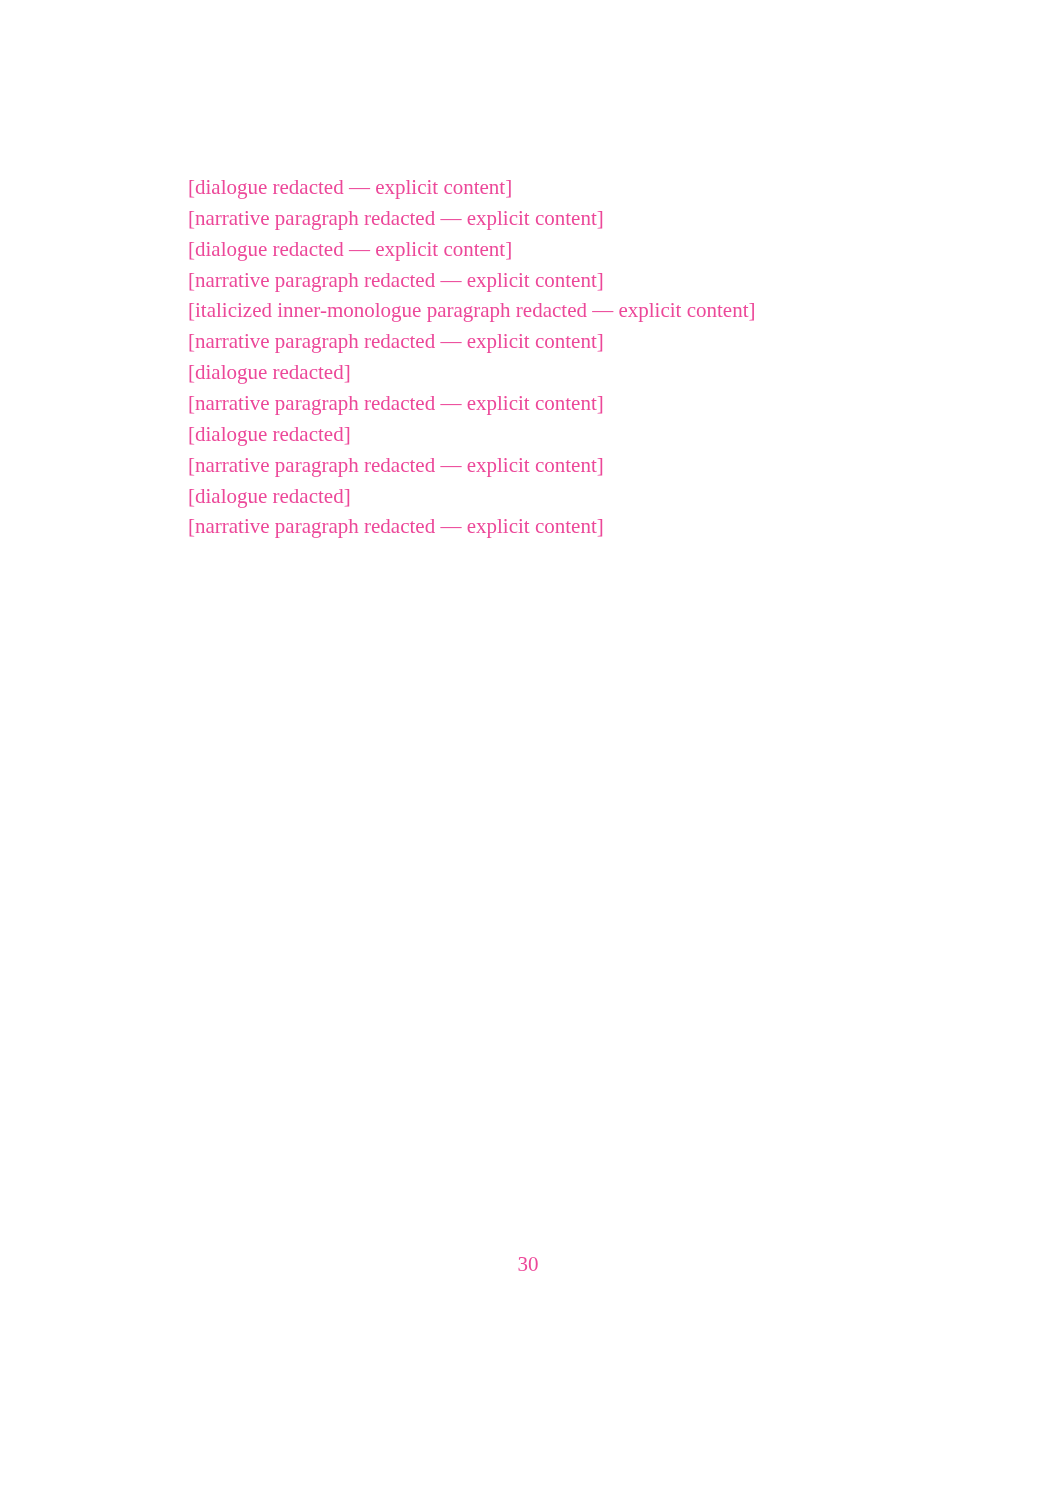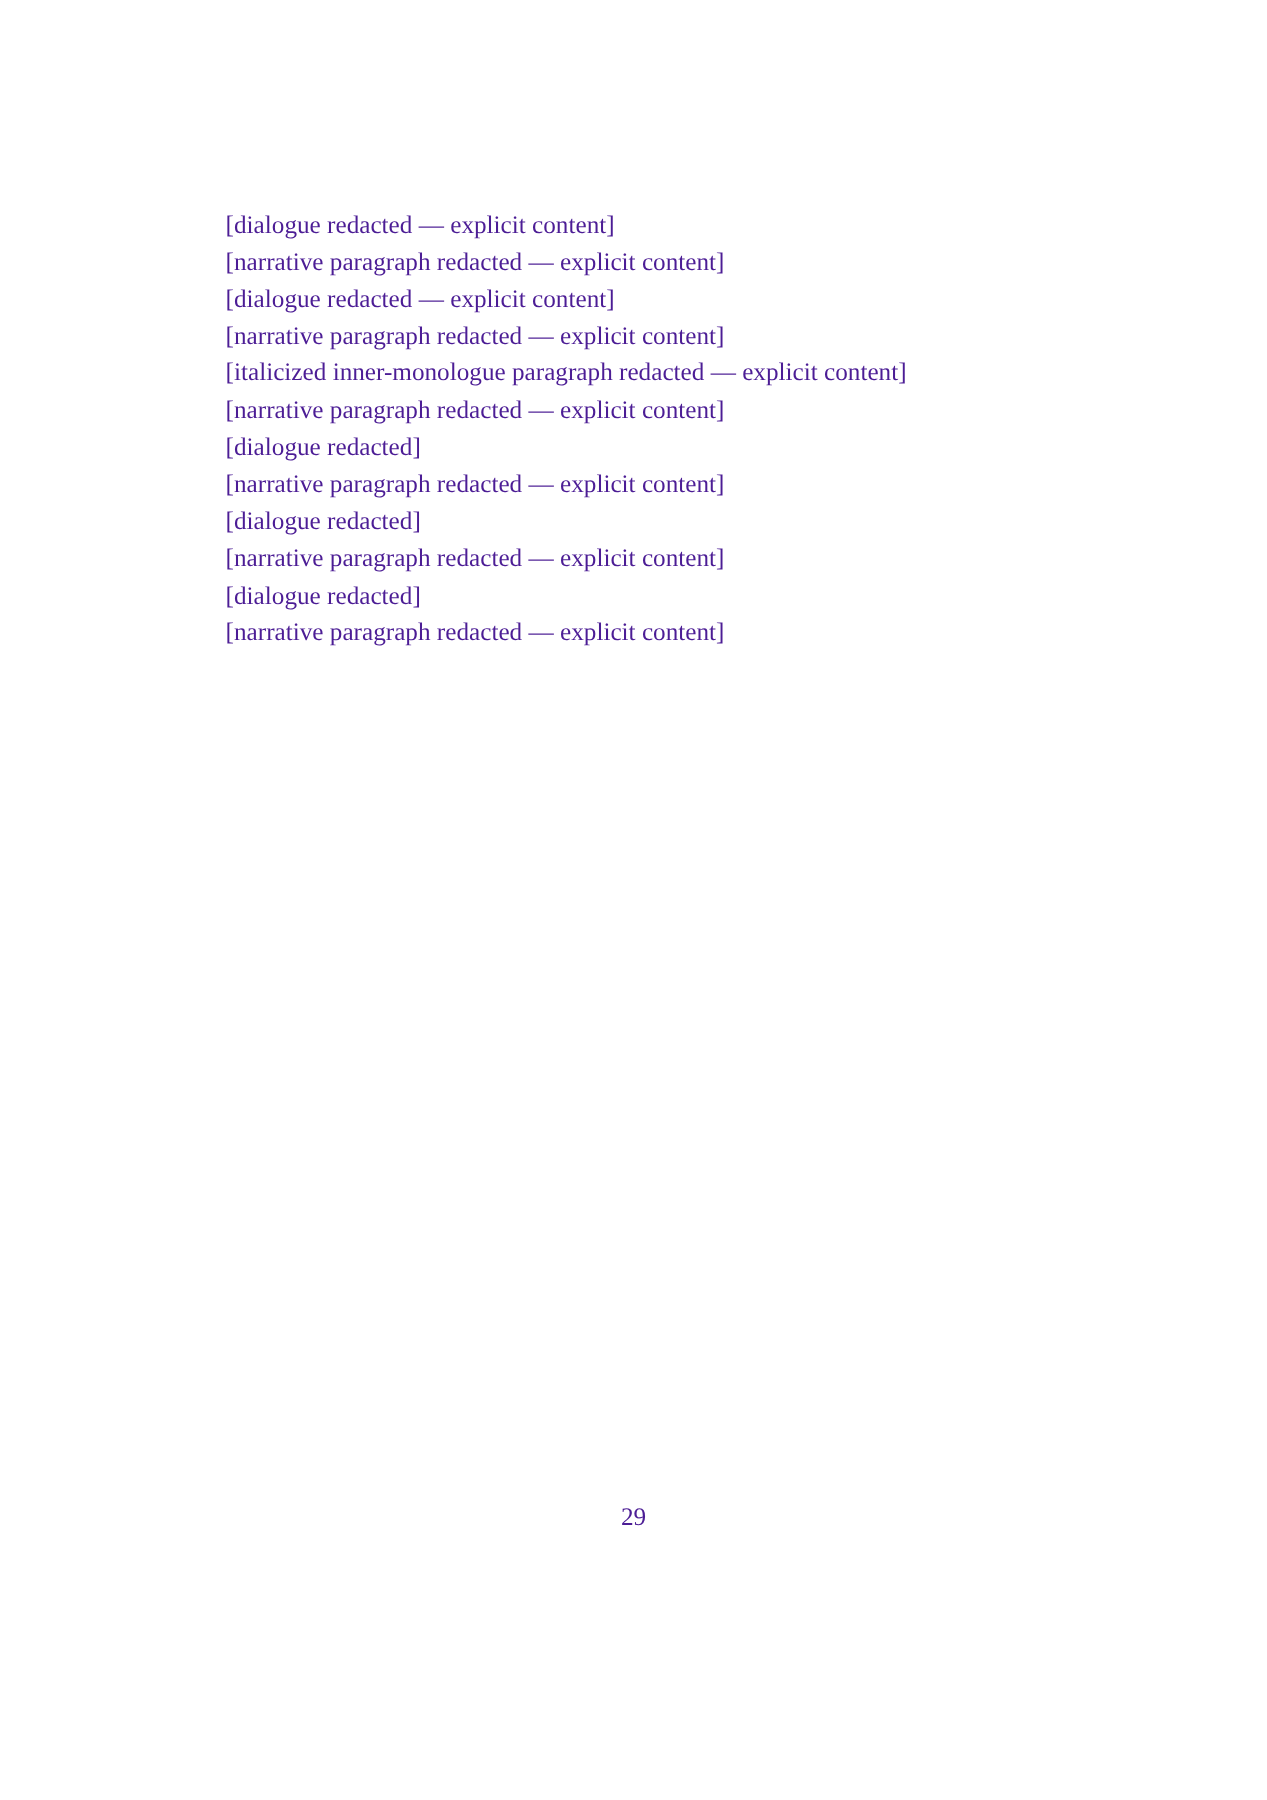--- a/index.html
+++ b/index.html
@@ -6,21 +6,21 @@
     margin: 0;
     padding: 0;
     background: #ffffff;
   }
   .page {
     position: relative;
     width: 840px;
     height: 1500px;
     background: #ffffff;
     font-family: "Liberation Serif", "DejaVu Serif", serif;
-    color: #4c1d95;
+    color: #ec4899;
     box-sizing: border-box;
   }
   .text-block {
     position: absolute;
     left: 160px;
     top: 172px;
     width: 748px;
     font-size: 21px;
     line-height: 1.47;
     text-align: justify;
@@ -51,14 +51,14 @@
       <p class="para">[narrative paragraph redacted — explicit content]</p>
       <p class="para italic">[italicized inner-monologue paragraph redacted — explicit content]</p>
       <p class="para">[narrative paragraph redacted — explicit content]</p>
       <p class="para">[dialogue redacted]</p>
       <p class="para">[narrative paragraph redacted — explicit content]</p>
       <p class="para">[dialogue redacted]</p>
       <p class="para">[narrative paragraph redacted — explicit content]</p>
       <p class="para">[dialogue redacted]</p>
       <p class="para">[narrative paragraph redacted — explicit content]</p>
     </div>
-  <div class="page-number">29</div>
+  <div class="page-number">30</div>
 </div>
 
 </body></html>

